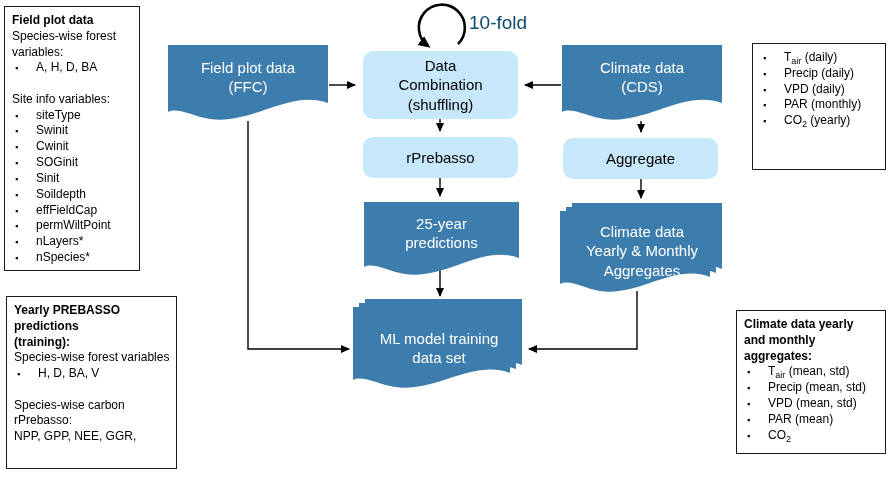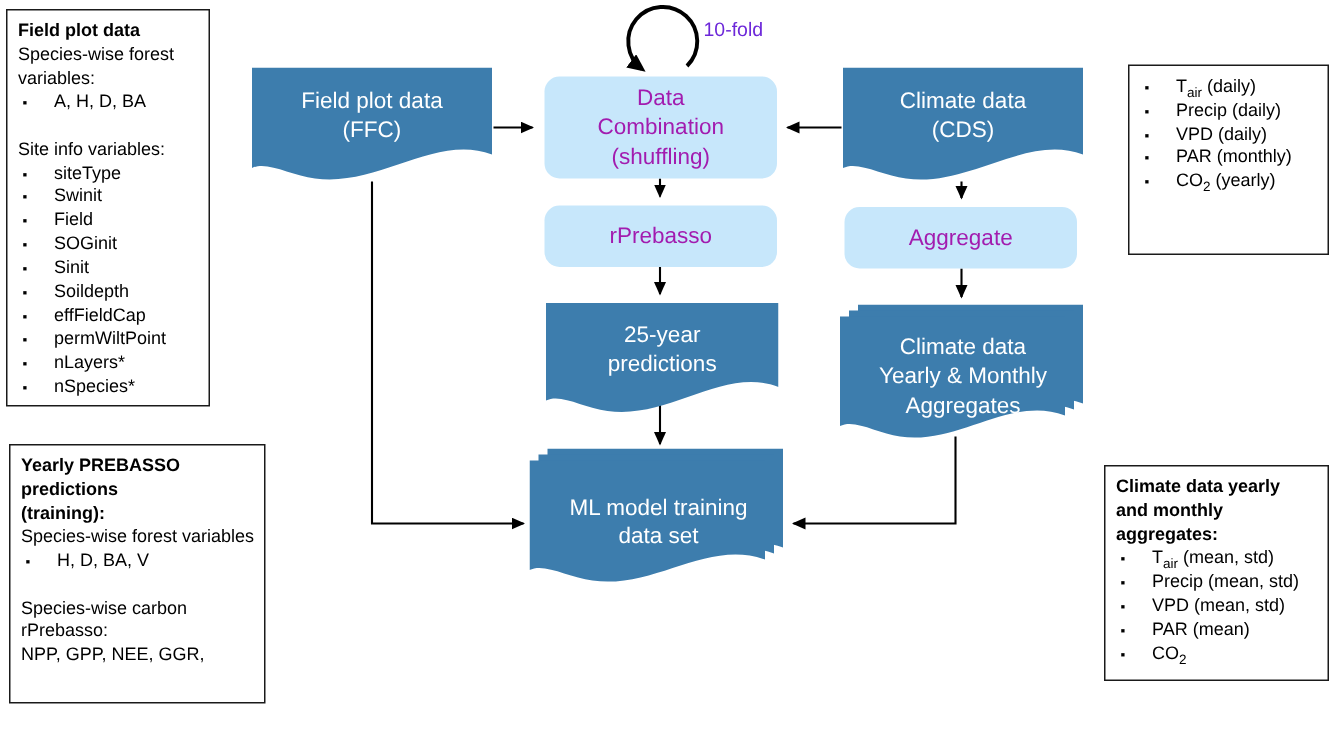--- a/index.html
+++ b/index.html
@@ -16,22 +16,22 @@
   sub{font-size:9px;line-height:0;}
 
   
   .doc{position:absolute;}
   .doc svg{display:block;}
   .doc .doc-label{position:absolute;left:0;right:0;top:0;display:flex;align-items:center;
        justify-content:center;color:var(--text-on-dark,#fff);white-space:pre-line;
        text-align:center;font-size:15px;line-height:1.3;}
   .process{position:absolute;background:var(--shape-light,#c7e7fb);border-radius:10px;
        display:flex;align-items:center;justify-content:center;text-align:center;
-       font-size:15px;line-height:1.28;white-space:pre-line;color:#a21caf;box-sizing:border-box;}
-  .loop-label{position:absolute;font-size:13px;color:#6d28d9;text-align:right;}
+       font-size:15px;line-height:1.28;white-space:pre-line;color:#000000;box-sizing:border-box;}
+  .loop-label{position:absolute;font-size:19px;color:#0c4a6e;text-align:right;}
   .overlay{position:absolute;left:0;top:0;pointer-events:none;}
 </style>
 </head>
 <body>
 
 <div id="canvas">
 
   <svg class="overlay" width="890" height="487">
     <defs>
       <marker id="ah" markerUnits="userSpaceOnUse" markerWidth="10" markerHeight="10" refX="8" refY="4" orient="auto">
@@ -134,21 +134,21 @@
       <div class="ann-line bulleted">
         <span class="bullet">▪</span>
         <span class="txt"><span>siteType</span></span>
       </div>
       <div class="ann-line bulleted">
         <span class="bullet">▪</span>
         <span class="txt"><span>Swinit</span></span>
       </div>
       <div class="ann-line bulleted">
         <span class="bullet">▪</span>
-        <span class="txt"><span>Field</span></span>
+        <span class="txt"><span>Cwinit</span></span>
       </div>
       <div class="ann-line bulleted">
         <span class="bullet">▪</span>
         <span class="txt"><span>SOGinit</span></span>
       </div>
       <div class="ann-line bulleted">
         <span class="bullet">▪</span>
         <span class="txt"><span>Sinit</span></span>
       </div>
       <div class="ann-line bulleted">

